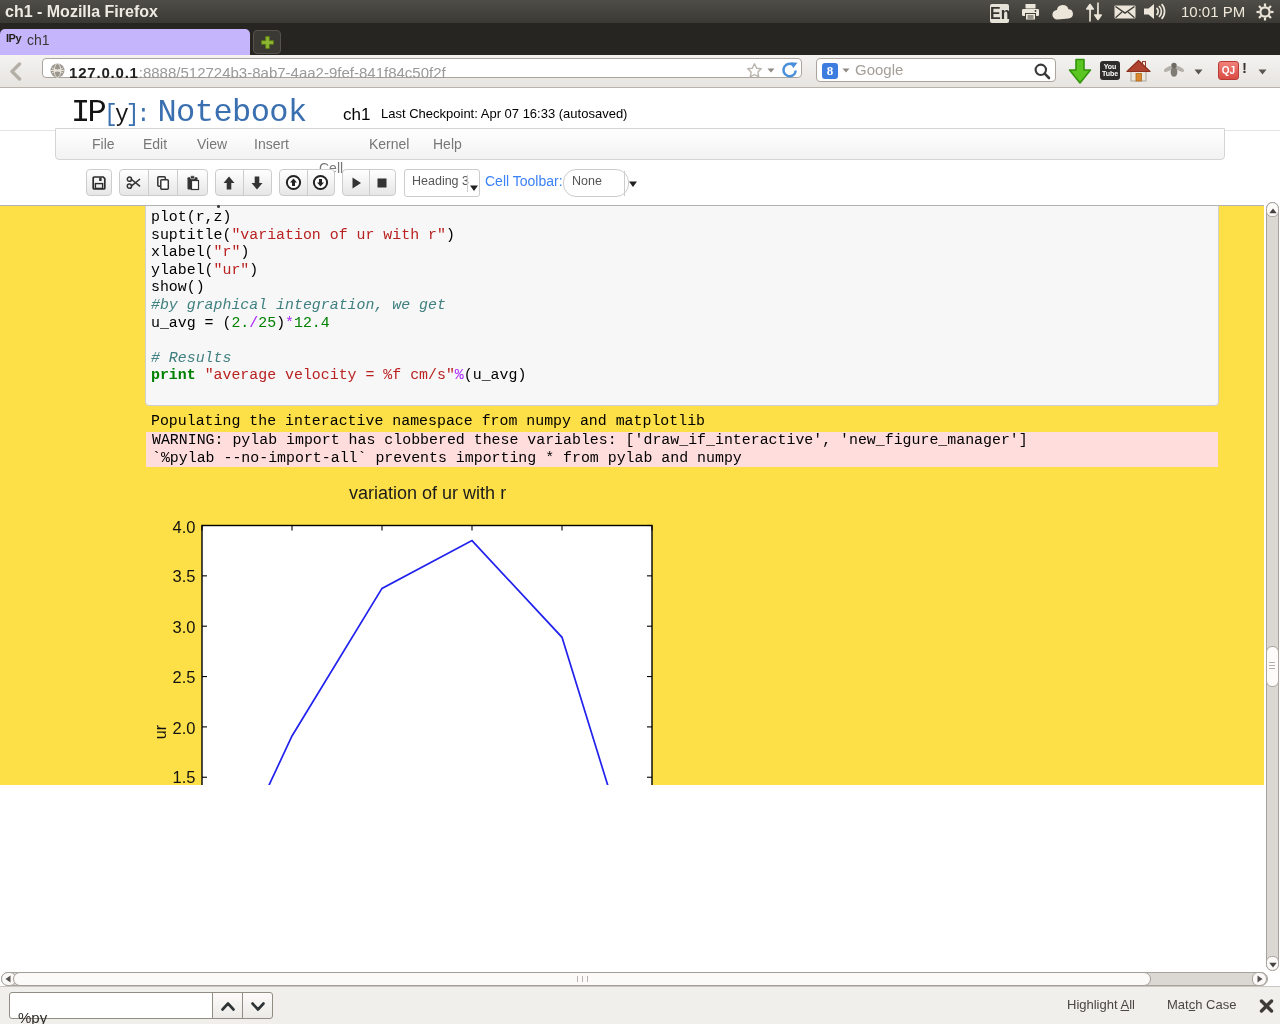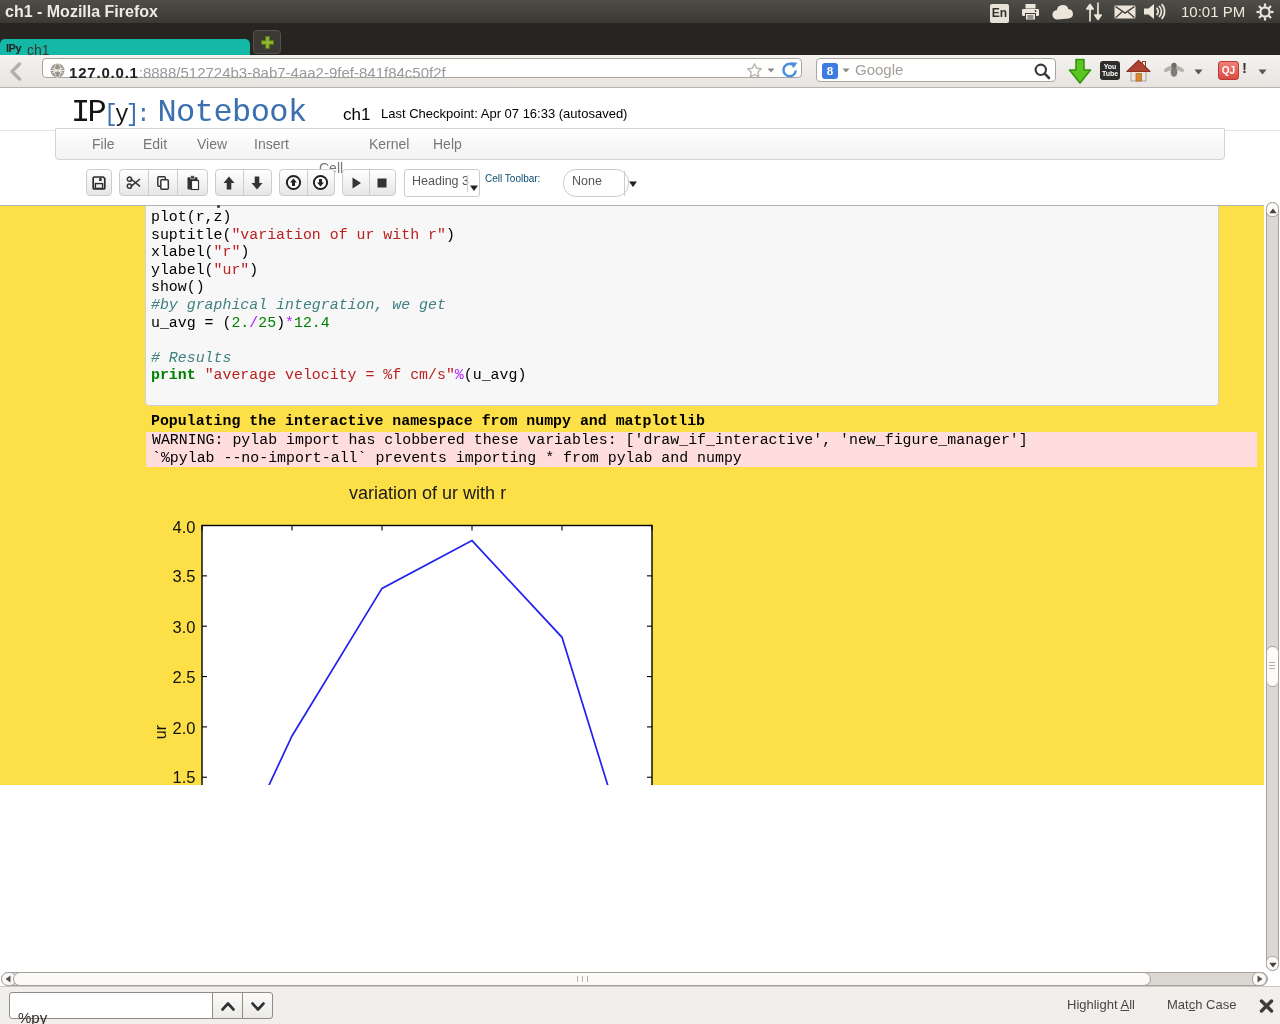--- a/index.html
+++ b/index.html
@@ -4,25 +4,25 @@
 <style>
   html,body{margin:0;padding:0;width:1280px;height:1024px;overflow:hidden;
     font-family:"Liberation Sans",sans-serif;background:#fff;}
   #root{position:absolute;left:0;top:0;width:1280px;height:1024px;overflow:hidden;}
   .abs{position:absolute;}
   
   #titlebar{left:0;top:0;width:1280px;height:23px;
     background:linear-gradient(#4f4d47,#3a3934);}
   #titlebar .wtitle{left:5px;top:3px;font-size:16px;font-weight:bold;color:#edeae3;}
   #enbox{left:990px;top:4px;width:19px;height:19px;background:#e6e2d8;border-radius:2px;
-    color:#36342f;font-size:12px;font-weight:bold;text-align:center;line-height:19px;}
+    color:#36342f;font-size:16px;font-weight:bold;text-align:left;line-height:19px;}
   .clock{left:1181px;top:3px;font-size:15px;color:#efe7d8;}
   
   #tabstrip{left:0;top:23px;width:1280px;height:32px;background:#262521;}
-  #tab1{left:0;top:16px;width:250px;height:26px;background:#14b8a6;
+  #tab1{left:0;top:6px;width:250px;height:26px;background:#c4b5fd;
     border-radius:5px 5px 0 0;}
   #tab1 .fav{left:6px;top:3px;font-size:11px;font-weight:bold;color:#23211e;letter-spacing:-0.5px;}
   #tab1 .tlabel{left:27px;top:3px;font-size:14px;color:#3a3834;}
   #newtab{left:253px;top:7px;width:28px;height:24px;background:#3b3934;border-radius:4px;
     border:1px solid #55524b;box-sizing:border-box;}
   
   #navbar{left:0;top:55px;width:1280px;height:33px;
     background:linear-gradient(#f4f3f1,#e7e4e0);border-bottom:1px solid #b8b3ac;box-sizing:border-box;}
   #urlbar{left:42px;top:3px;width:760px;height:20px;background:#fff;
     border:1px solid #aaa49c;border-radius:4px;box-sizing:border-box;}
@@ -61,22 +61,22 @@
   #cellbox{left:145px;top:-21px;width:1074px;height:222px;background:#f7f7f7;
     border:1px solid #cfcfcf;border-radius:4px;box-sizing:border-box;}
   pre.code{position:absolute;margin:0;font-family:"Liberation Mono",monospace;
     font-size:14.9px;line-height:17.6px;color:#000;}
   #codepre{left:151px;top:4px;}
   .cm-s{color:#BA2121;}
   .cm-n{color:#008000;}
   .cm-o{color:#AA22FF;}
   .cm-c{color:#408080;font-style:italic;}
   .cm-k{color:#008000;font-weight:bold;}
-  #outtext{left:151px;top:207.5px;font-weight:bold;}
-  #warnbox{left:146px;top:227.3px;width:1072px;height:35.2px;background:#fdd;padding-left:39px;}
+  #outtext{left:151px;top:207.5px;}
+  #warnbox{left:146px;top:227.3px;width:1072px;height:35.2px;background:#fdd;}
   #warnpre{left:6px;top:0px;}
   
   #vsbtrack{left:1265.5px;top:202px;width:13.5px;height:769px;background:#dbd7d2;
     border:1px solid #a7a29b;border-radius:7px;box-sizing:border-box;}
   .vstep{left:1266px;width:12.5px;height:15px;background:#fbfaf9;
     border:1px solid #a7a29b;box-sizing:border-box;}
   #vsbthumb{left:1266px;top:646px;width:12.5px;height:41px;background:#fcfbfa;
     border:1px solid #aaa59e;border-radius:6px;box-sizing:border-box;}
   #hsbtrack{left:0.5px;top:972px;width:1267px;height:13.5px;background:#dbd7d2;
     border:1px solid #a7a29b;border-radius:7px;box-sizing:border-box;}
@@ -311,21 +311,21 @@
             </svg>
         </div>
       </div>
       <div class="tsel abs" style="left:404px;width:76px;">
         <div class="abs" style="left:7px;top:4px;">Heading 3</div>
         <div class="abs" style="left:61.5px;top:5px;width:1px;height:17px;background:#ccc;"></div>
         <svg class="abs" style="left:64px;top:13px;" width="10" height="9" viewBox="0 0 10 9">
             <path fill="#222" d="M1 2.5 H9 L5 8 Z"></path>
           </svg>
       </div>
-      <div class="abs" style="left:485px;top:13px;font-size:10px;color:#0c4a6e;">Cell Toolbar:</div>
+      <div class="abs" style="left:485px;top:13px;font-size:14px;color:#3b82f6;">Cell Toolbar:</div>
       <div class="tsel abs" style="left:563px;width:66px;border-radius:13px;">
         <div class="abs" style="left:8px;top:4px;">None</div>
         <div class="abs" style="left:60px;top:1px;width:1px;height:25px;background:#ccc;"></div>
         <svg class="abs" style="left:64px;top:10px;" width="10" height="8" viewBox="0 0 10 8">
             <path fill="#222" d="M1 1.5 H9 L5 7 Z"></path>
           </svg>
       </div>
     </div>
 
     <div id="content" class="abs">

